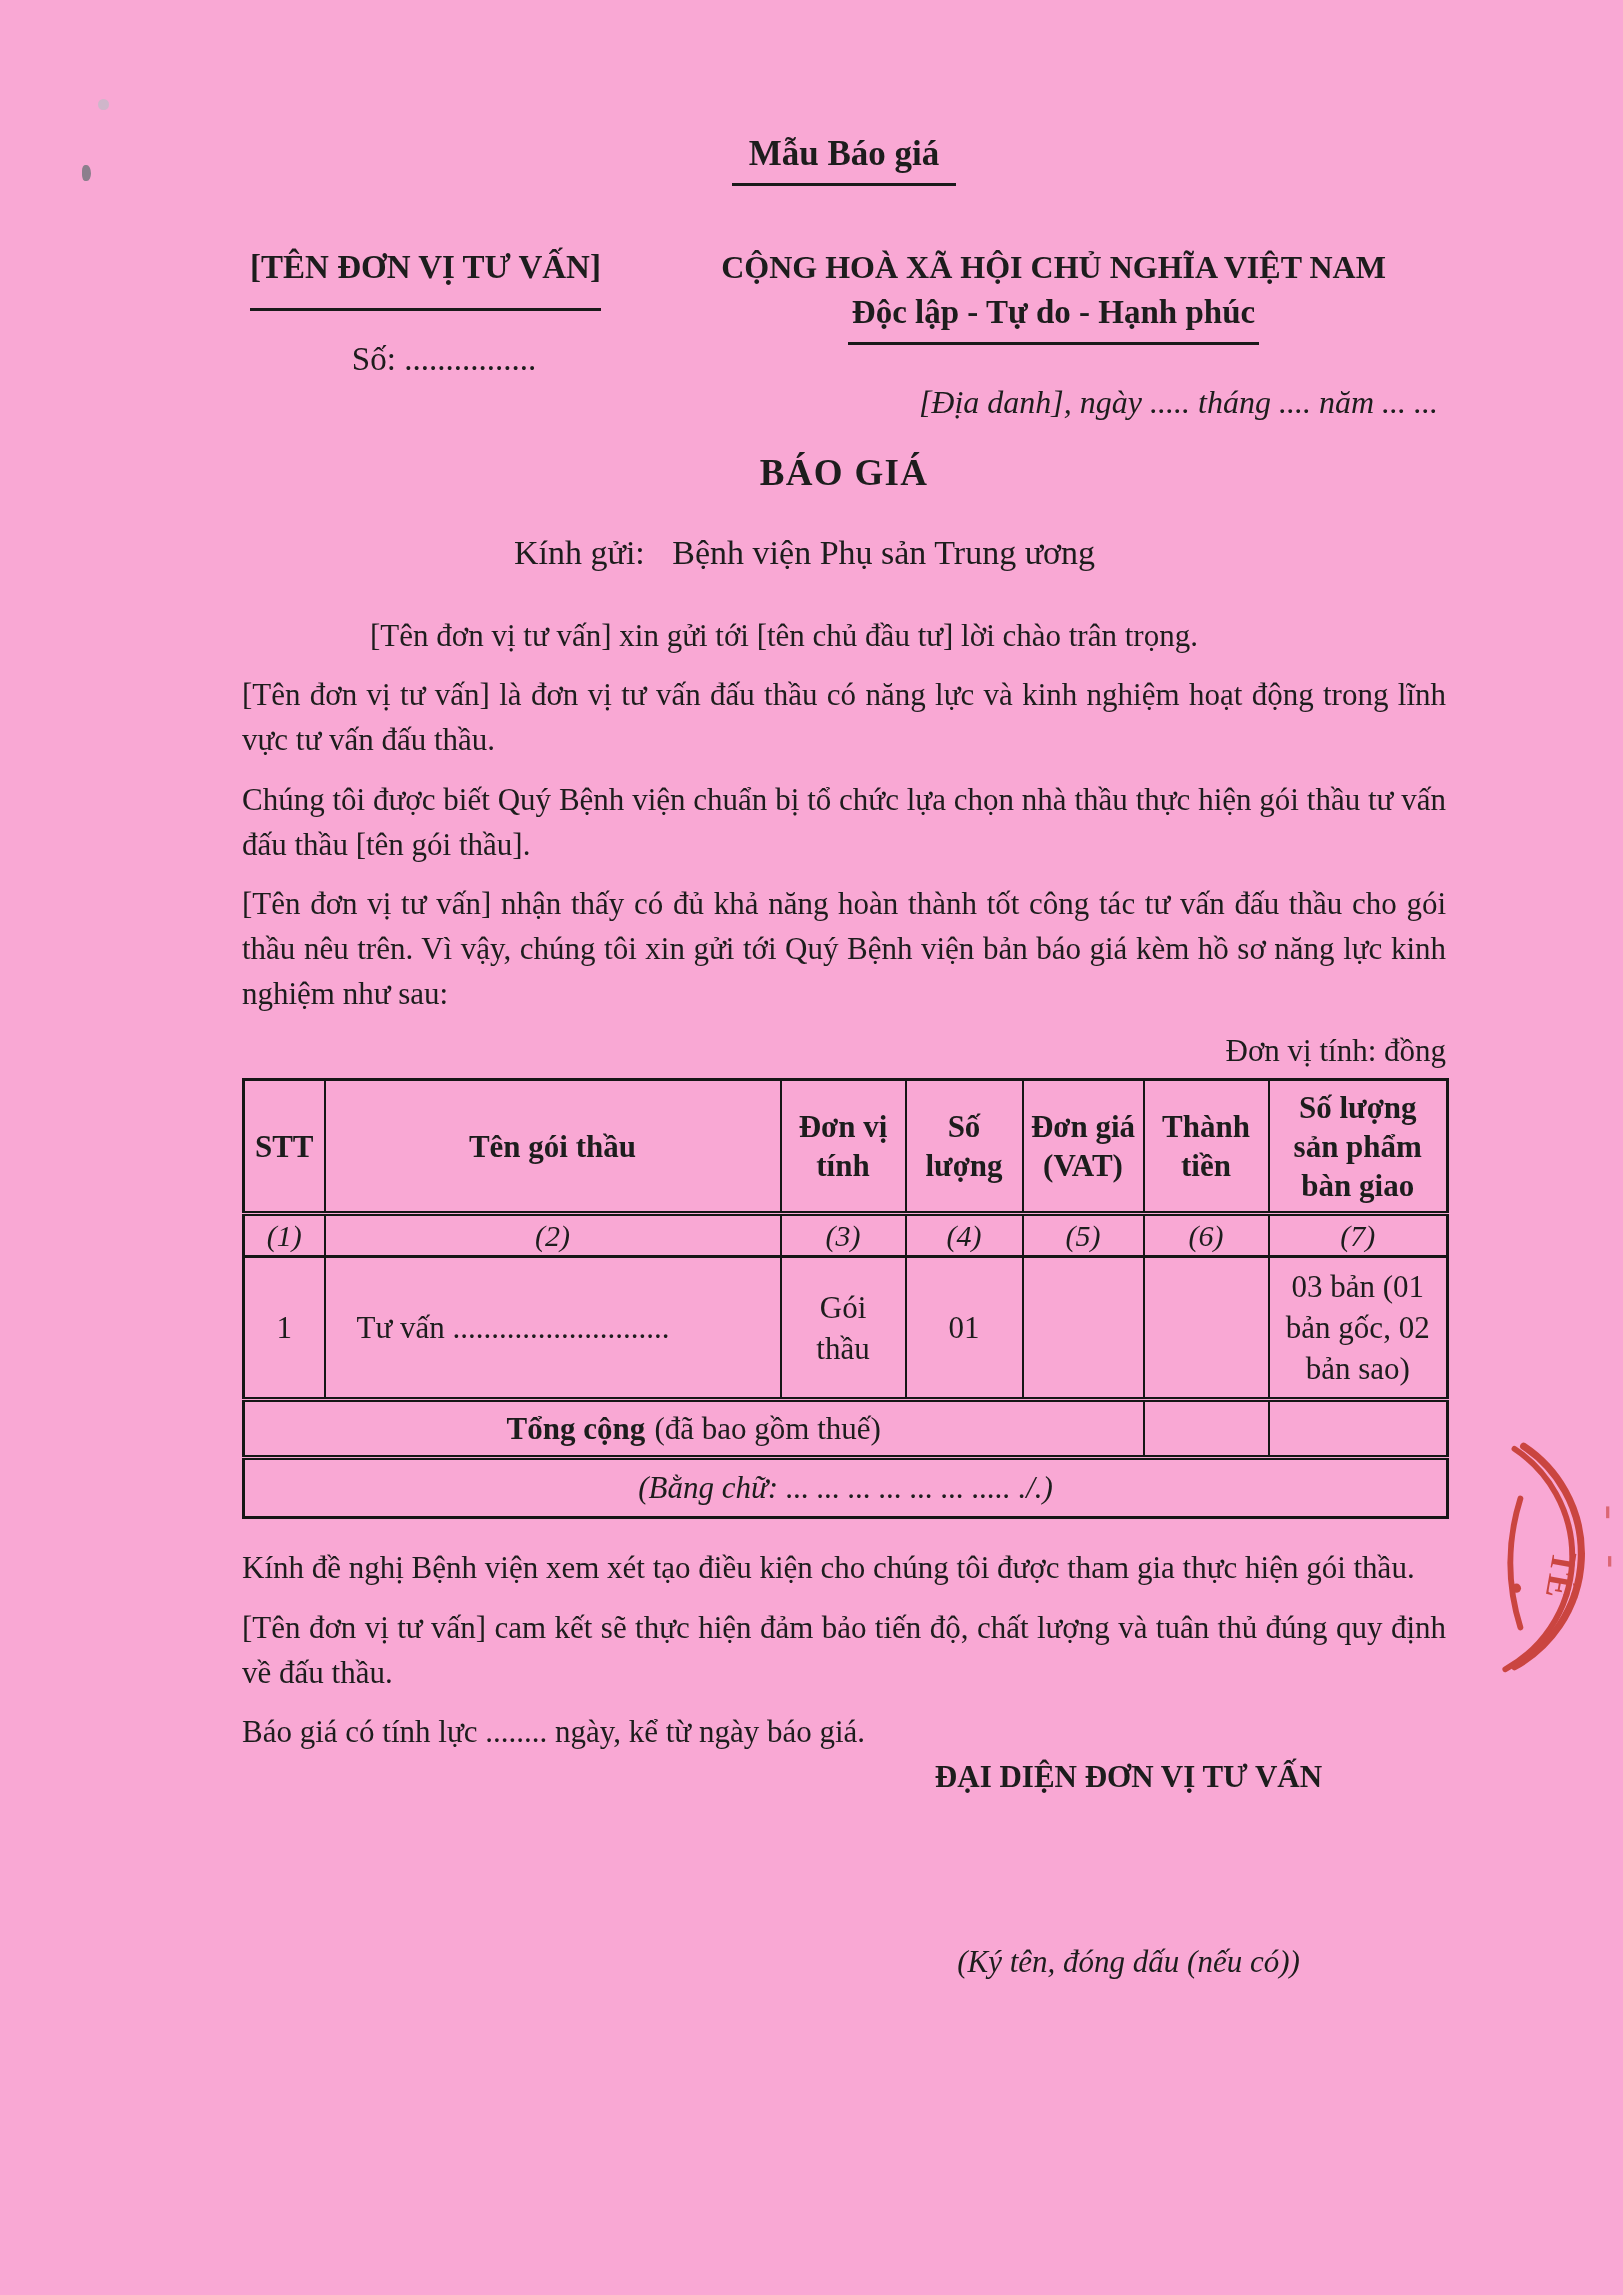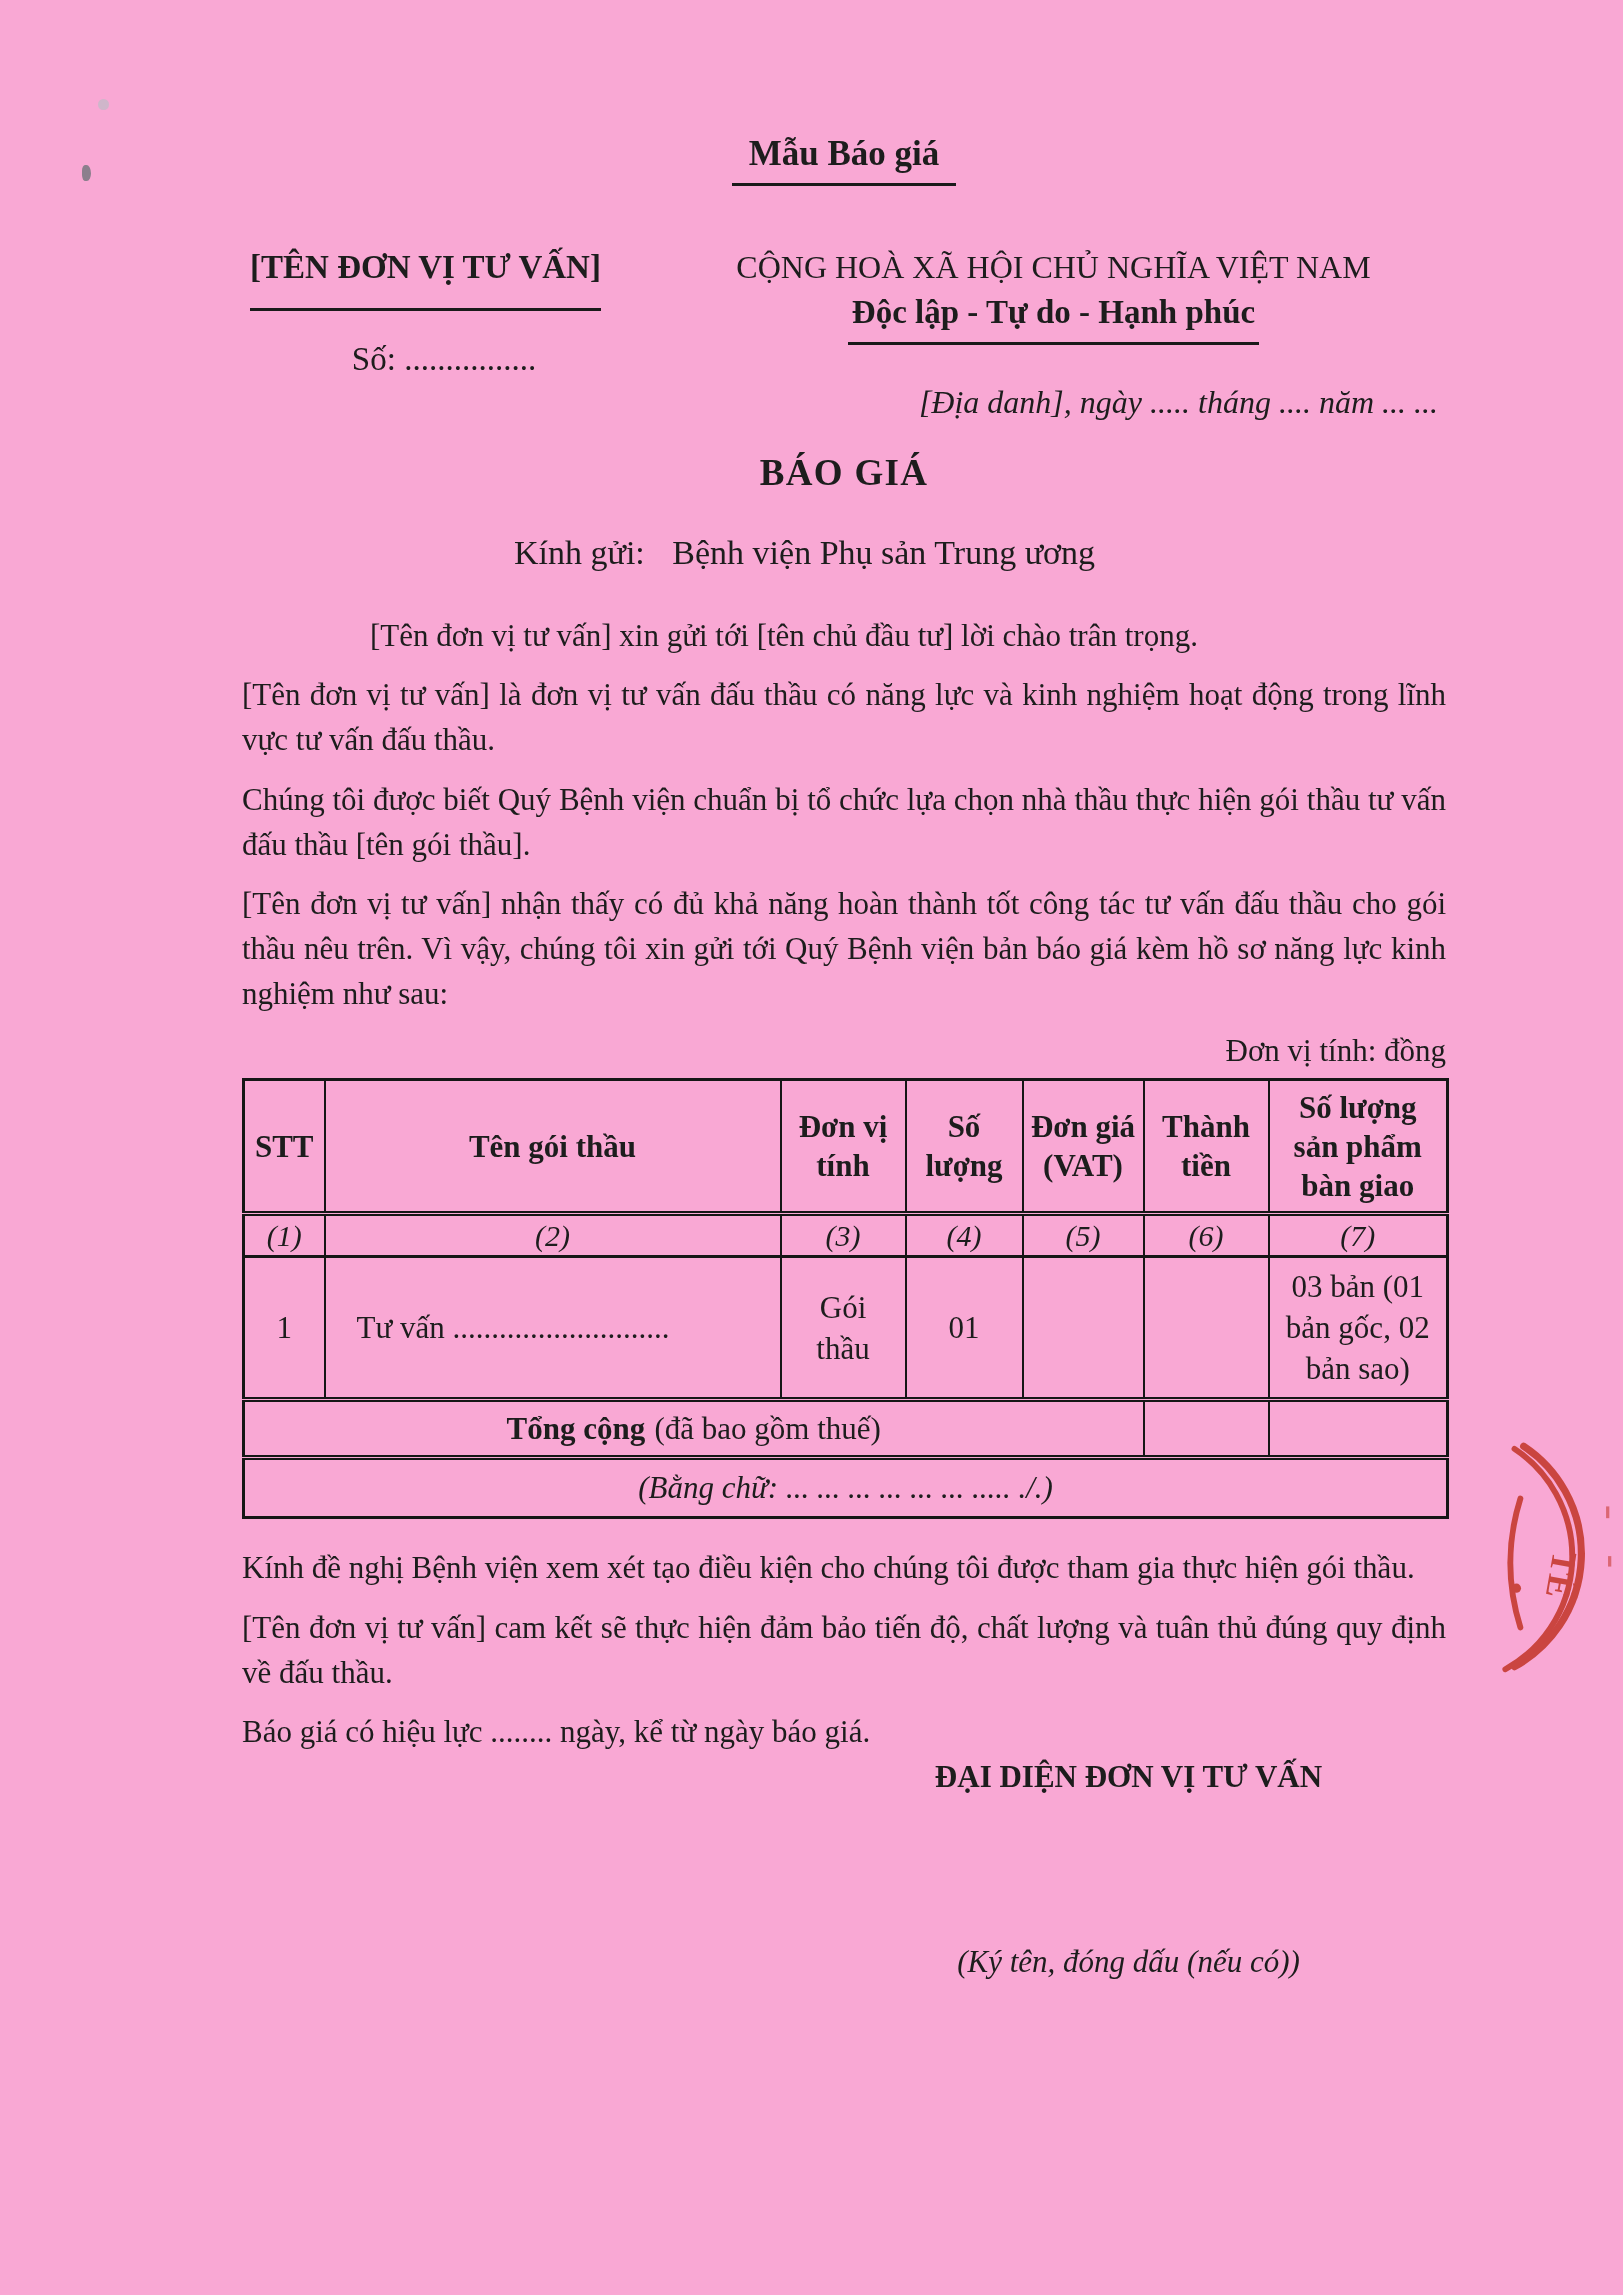--- a/index.html
+++ b/index.html
@@ -19,21 +19,21 @@
   .form-label{
     display:inline-block;font-size:35px;font-weight:bold;
     padding:0 17px 9.2px;border-bottom:3.9px solid #1a1a1a;
   }
 
   .header-row{position:relative;height:178px;margin-top:63px;}
   .org-block{position:absolute;left:-6.5px;top:0;width:380px;text-align:center;}
   .org-name{display:inline-block;font-size:33px;font-weight:bold;padding-bottom:22px;border-bottom:3.3px solid #1a1a1a;}
   .doc-number{margin-top:30px;font-size:33px;text-align:center;padding-left:37px;}
   .national-block{position:absolute;left:471px;top:0;width:681px;text-align:center;}
-  .national-title{font-size:32px;font-weight:normal;}
+  .national-title{font-size:32px;font-weight:bold;}
   .national-motto{display:inline-block;margin-top:7.9px;font-size:33px;font-weight:bold;padding:0 3.9px 10.5px;border-bottom:3.3px solid #1a1a1a;}
   .date-line{position:absolute;right:8px;top:135px;font-style:italic;font-size:32px;}
 
   .doc-title{margin-top:23.6px;text-align:center;font-size:37px;font-weight:bold;letter-spacing:1.3px;}
 
   .salutation{margin-top:40px;padding-left:272px;font-size:34px;}
   .salutation .recipient{margin-left:27.5px;}
 
   .para{font-size:31px;line-height:45px;text-align:justify;margin:14.4px 0 0 0;}
   .para.first{margin-top:41px;text-indent:128px;}
@@ -159,21 +159,21 @@
         <td></td>
       </tr>
       <tr class="words">
         <td colspan="7">(Bằng chữ: ... ... ... ... ... ... ..... ./.)</td>
       </tr>
     </tbody>
   </table>
 
   <p class="para closing-first">Kính đề nghị Bệnh viện xem xét tạo điều kiện cho chúng tôi được tham gia thực hiện gói thầu.</p>
   <p class="para">[Tên đơn vị tư vấn] cam kết sẽ thực hiện đảm bảo tiến độ, chất lượng và tuân thủ đúng quy định về đấu thầu.</p>
-  <p class="para">Báo giá có hiệu lực ........ ngày, kể từ ngày báo giá.</p>
+  <p class="para">Báo giá có tính lực ........ ngày, kể từ ngày báo giá.</p>
 
   <div class="sig-block">
     <div class="sig-title">ĐẠI DIỆN ĐƠN VỊ TƯ VẤN</div>
     <div class="sig-note">(Ký tên, đóng dấu (nếu có))</div>
   </div>
 
   <svg class="stamp" viewBox="0 0 360 500" xmlns="http://www.w3.org/2000/svg">
     <path class="ring" d="M 207 60 A 197 197 0 0 1 193 397"></path>
     <path class="ring2" d="M 193 64 A 197 197 0 0 1 179 401"></path>
     <path class="inner" d="M 202 140 A 330 330 0 0 0 202 337"></path>

